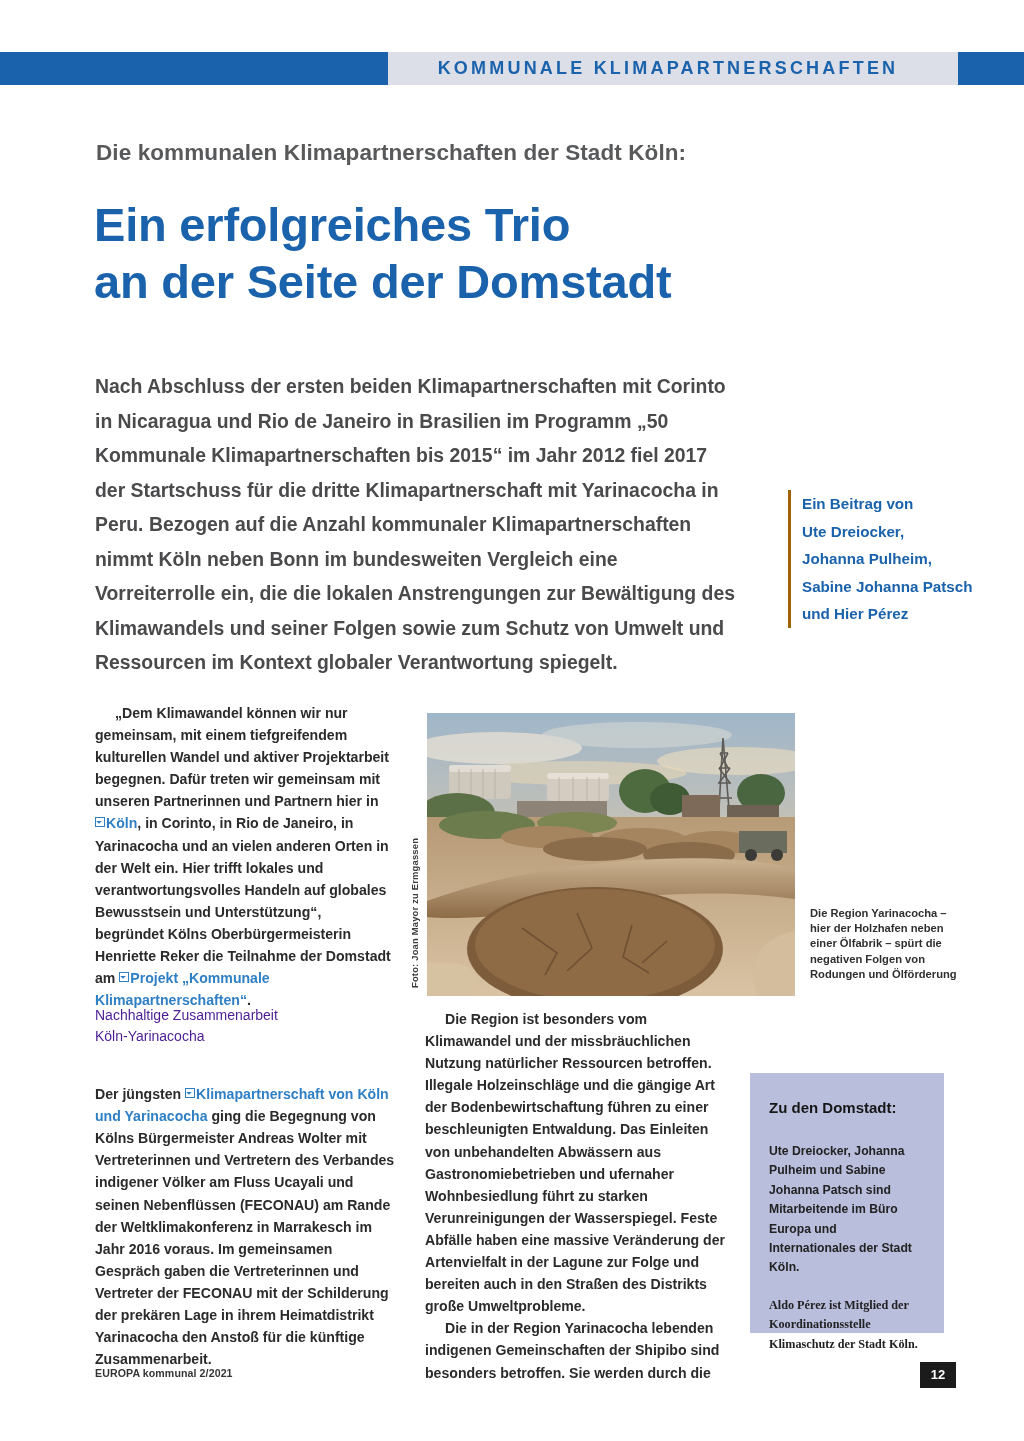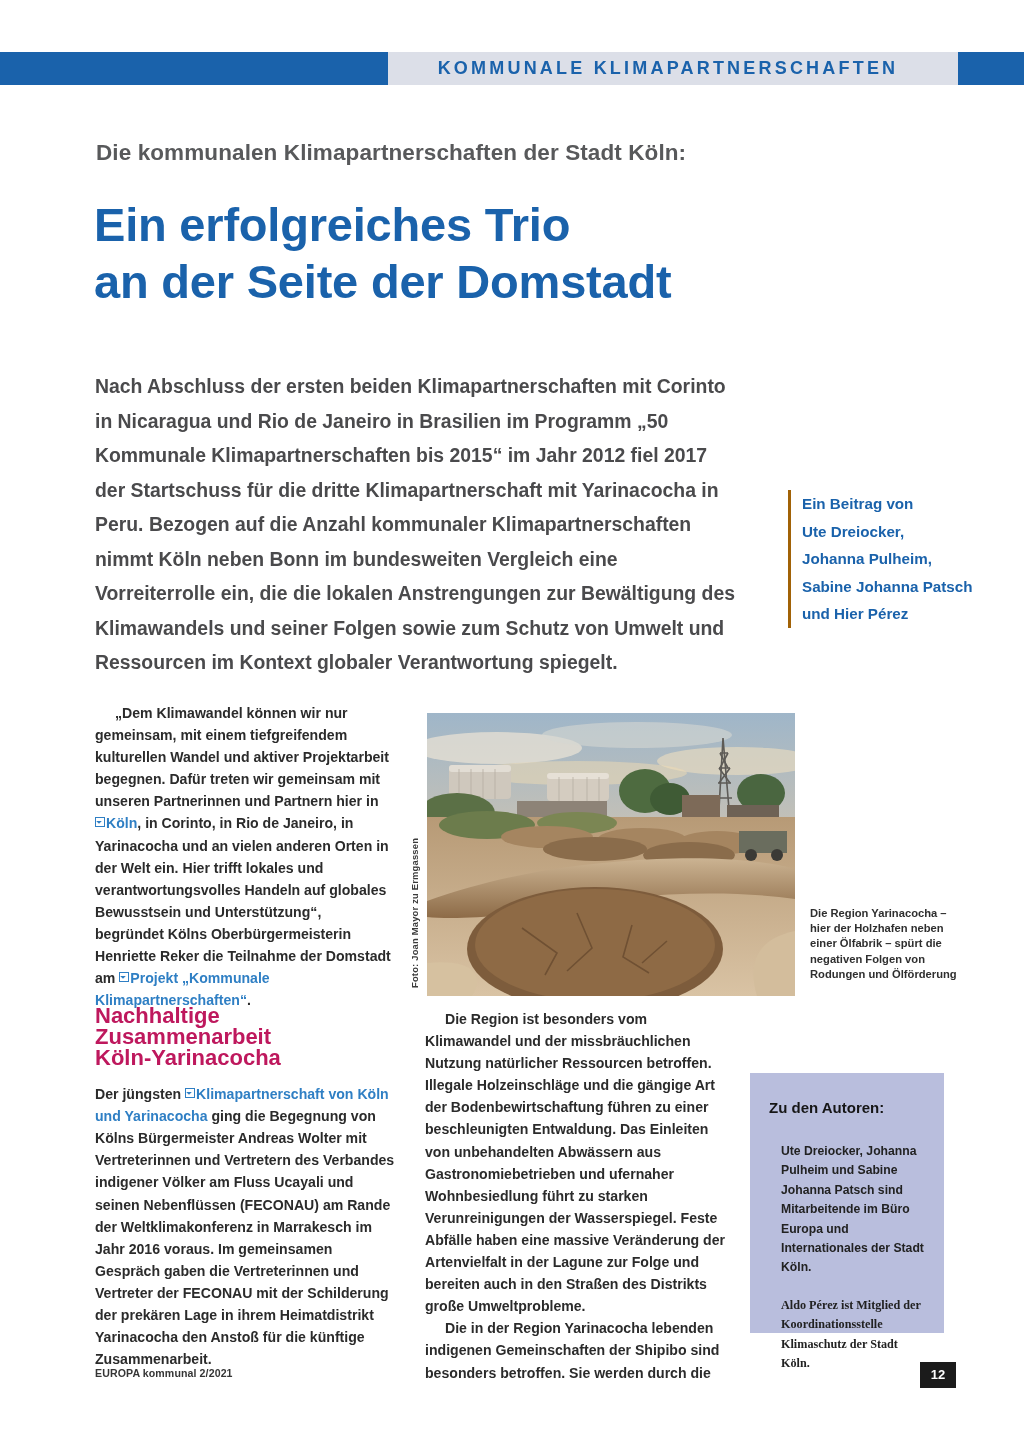--- a/index.html
+++ b/index.html
@@ -162,24 +162,24 @@
   .col p { margin: 0; }
   .col p.indent { text-indent: 20px; }
   .col-left  { left: 95px;  top: 702px;  width: 298px; }
   .col-mid   { left: 425px; top: 1008px; width: 300px; }
 
   .subhead {
     position: absolute;
     left: 95px;
     top: 1005px;
     width: 300px;
-    font-size: 22px;
+    font-size: 14px;
     line-height: 21px;
-    font-weight: bold;
-    color: #be185d;
+    font-weight: normal;
+    color: #4c1d95;
   }
   .col-left-2 {
     position: absolute;
     left: 95px;
     top: 1069px;
     width: 300px;
     font-size: 14.1px;
     line-height: 22.1px;
     color: #2b2b2b;
     font-weight: bold;
@@ -223,21 +223,21 @@
     font-weight: bold;
     color: #161616;
     margin-bottom: 26px;
   }
   .authors-body {
     font-size: 12.2px;
     line-height: 19.4px;
     font-weight: bold;
     color: #222;
   }
-  .authors-body p { margin: 0 0 18px 12px; }
+  .authors-body p { margin: 0 0 18px 0; }
   .authors-body p:last-child { margin-bottom: 0; font-family: Liberation Serif, serif; }
 
   
   .footer-left {
     position: absolute;
     left: 95px;
     top: 1367px;
     font-size: 10.6px;
     font-weight: bold;
     color: #353535;
@@ -392,21 +392,21 @@
   <div class="col-left-2">
     <p class="indent"><span>Der jüngsten </span><span class="lnk-ico"></span><span class="lnk">Klimapartnerschaft von Köln und Yarinacocha</span><span> ging die Begegnung von Kölns Bürgermeister Andreas Wolter mit Vertreterinnen und Vertretern des Verbandes indigener Völker am Fluss Ucayali und seinen Nebenflüssen (FECONAU) am Rande der Weltklimakonferenz in Marrakesch im Jahr 2016 voraus. Im gemeinsamen Gespräch gaben die Vertreterinnen und Vertreter der FECONAU mit der Schilderung der prekären Lage in ihrem Heimatdistrikt Yarinacocha den Anstoß für die künftige Zusammenarbeit.</span></p>
   </div>
 
   <div class="col col-mid">
     <p class="indent">Die Region ist besonders vom Klimawandel und der missbräuchlichen Nutzung natürlicher Ressourcen betroffen. Illegale Holzeinschläge und die gängige Art der Bodenbewirtschaftung führen zu einer beschleunigten Entwaldung. Das Einleiten von unbehandelten Abwässern aus Gastronomiebetrieben und ufernaher Wohnbesiedlung führt zu starken Verunreinigungen der Wasserspiegel. Feste Abfälle haben eine massive Veränderung der Artenvielfalt in der Lagune zur Folge und bereiten auch in den Straßen des Distrikts große Umweltprobleme.</p>
     <p class="indent">Die in der Region Yarinacocha lebenden indigenen Gemeinschaften der Shipibo sind besonders betroffen. Sie werden durch die</p>
   </div>
 
   <div class="authors-box">
-    <div class="authors-title">Zu den Autoren:</div>
+    <div class="authors-title">Zu den Domstadt:</div>
     <div class="authors-body">
       <p>Ute Dreiocker, Johanna Pulheim und Sabine Johanna Patsch sind Mitarbeitende im Büro Europa und Internationales der Stadt Köln.</p>
       <p>Aldo Pérez ist Mitglied der Koordinationsstelle Klimaschutz der Stadt Köln.</p>
     </div>
   </div>
 
   <div class="footer-left">EUROPA kommunal 2/2021</div>
   <div class="page-number">12</div>
 
 </div>

